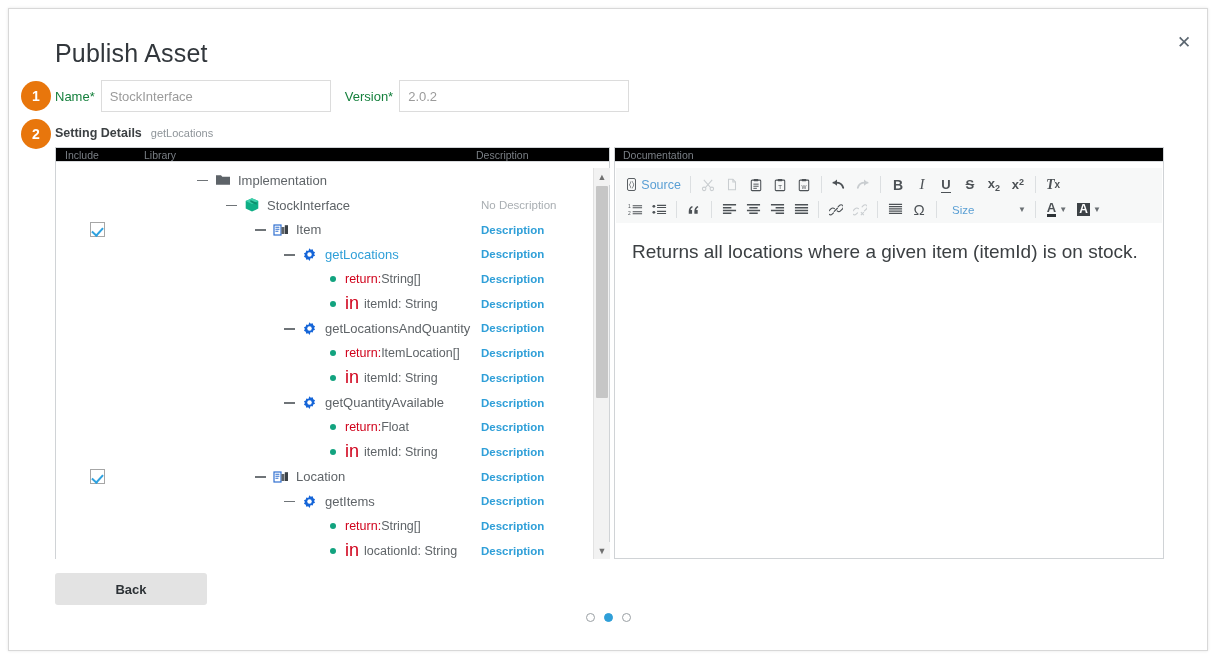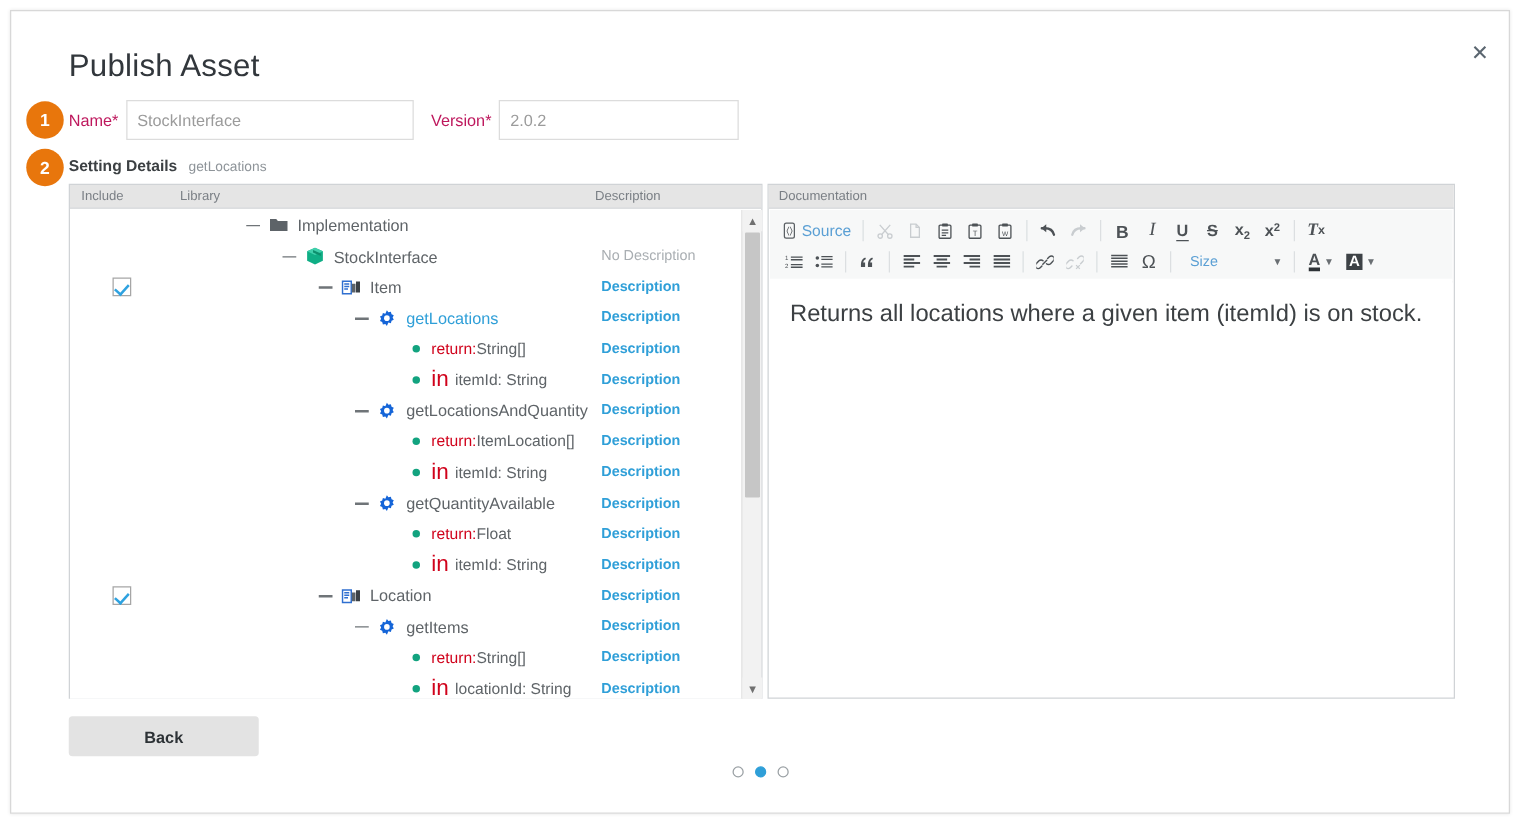--- a/index.html
+++ b/index.html
@@ -40,43 +40,43 @@
     background: #e8760c;
     color: #fff; font-size: 14px; font-weight: bold;
     display: flex; align-items: center; justify-content: center;
   }
   #badge1 { left: 12px; top: 72px; }
   #badge2 { left: 12px; top: 110px; }
   #badge3 { left: 853px; top: 351px; }
   
   .form-row { position: absolute; left: 46px; top: 70px; height: 34px;
               display: flex; align-items: center; }
-  .fld-label { font-size: 13px; color: #be185d; margin-right: 6px; white-space: nowrap; }
+  .fld-label { font-size: 13px; color: #15803d; margin-right: 6px; white-space: nowrap; }
   .fld-input {
     height: 32px; border: 1px solid #dcdcdc; background: #fff;
     font-size: 13px; color: #9b9b9b; padding: 0 8px;
     font-family: "Liberation Sans", sans-serif; outline: none;
   }
   #name-input { width: 230px; }
-  #version-input { width: 192px; }
+  #version-input { width: 230px; }
   .fld-gap { width: 14px; }
   
   .setting-line { position: absolute; left: 46px; top: 117px;
                   display: flex; align-items: baseline; }
   .setting-title { font-size: 12.5px; font-weight: bold; color: #3c4043; }
   .setting-sub { font-size: 11px; color: #8e9499; margin-left: 9px; }
   
   .pane {
     position: absolute; top: 138px; height: 412px;
     border: 1px solid #d0d3d6; background: #fff;
   }
   #tree-pane  { left: 46px;  width: 555px; }
   #doc-pane   { left: 605px; width: 550px; }
   .pane-head {
-    height: 19px; background: #e5e5e5; border-bottom: 1px solid #d8dadd;
+    height: 14px; background: #000000; border-bottom: 1px solid #d8dadd;
     display: flex; align-items: center; position: relative; padding-left: 24px;
   }
   .col-h { font-size: 10.5px; color: #7a7f85; position: absolute; }
   #col-include { left: 9px; }
   #col-library { left: 88px; }
   #col-desc    { left: 420px; }
   #doc-head-label { left: 8px; }
   
   .tree-body {
     position: absolute; top: 20px; left: 0;

